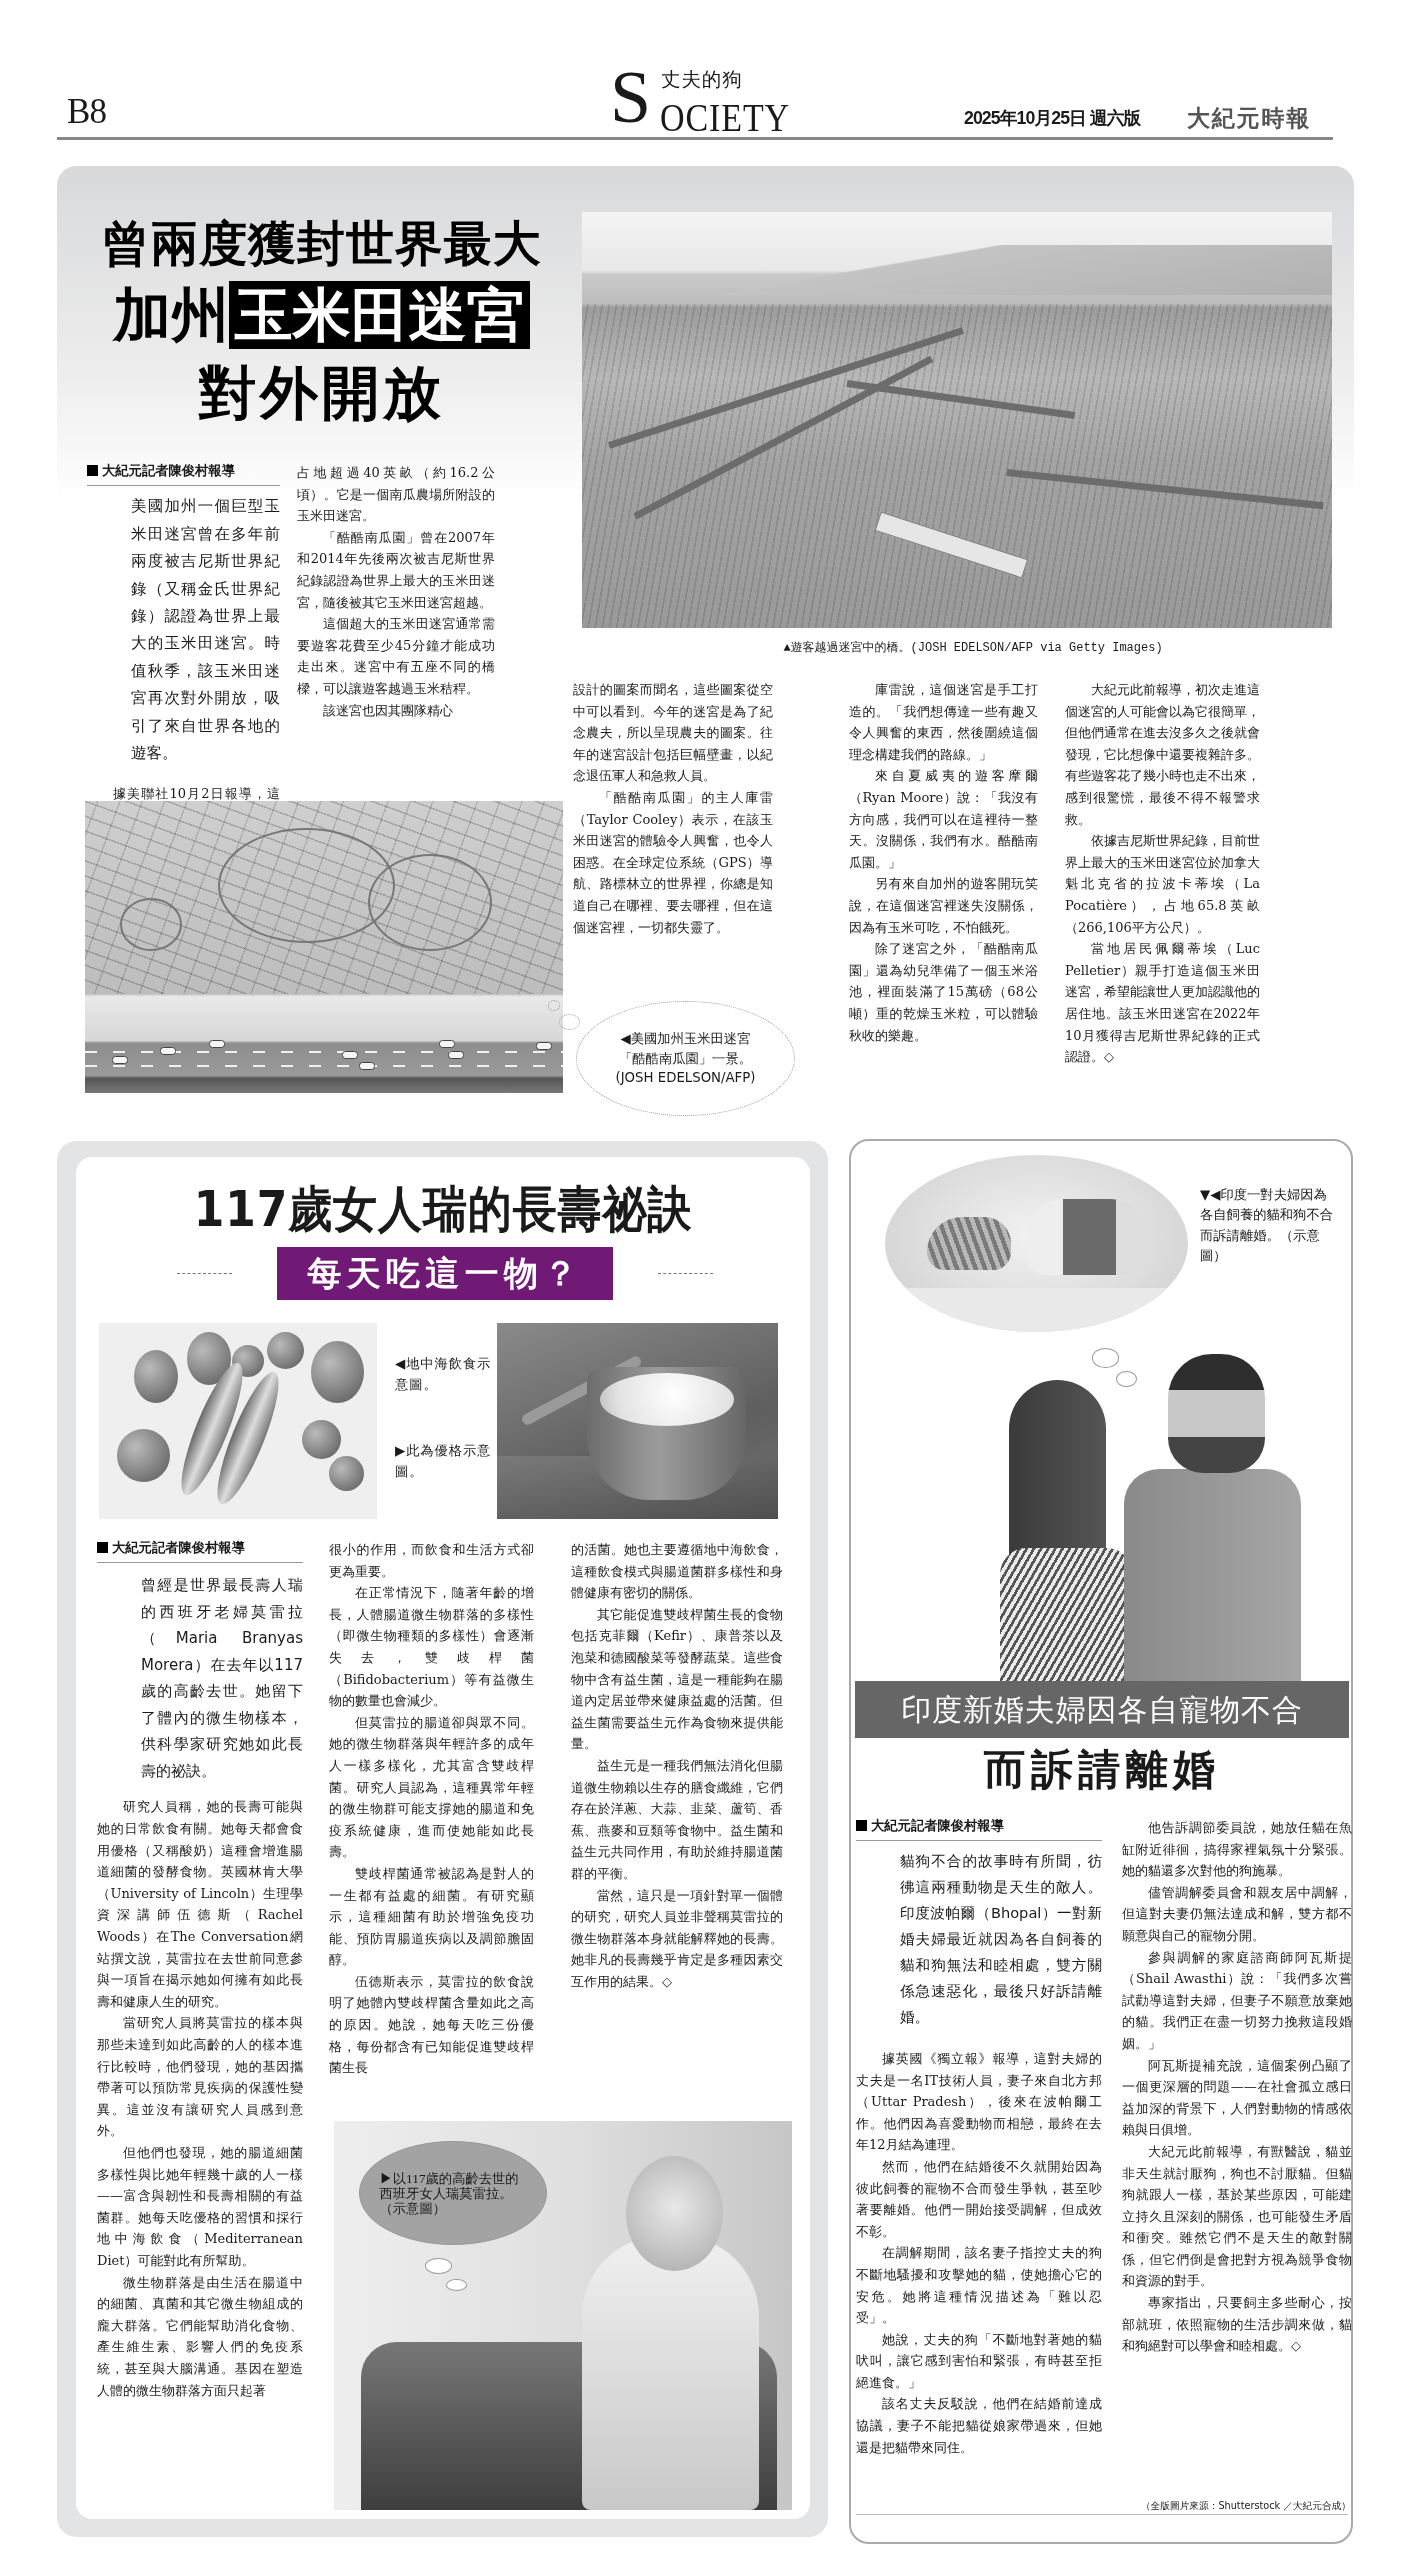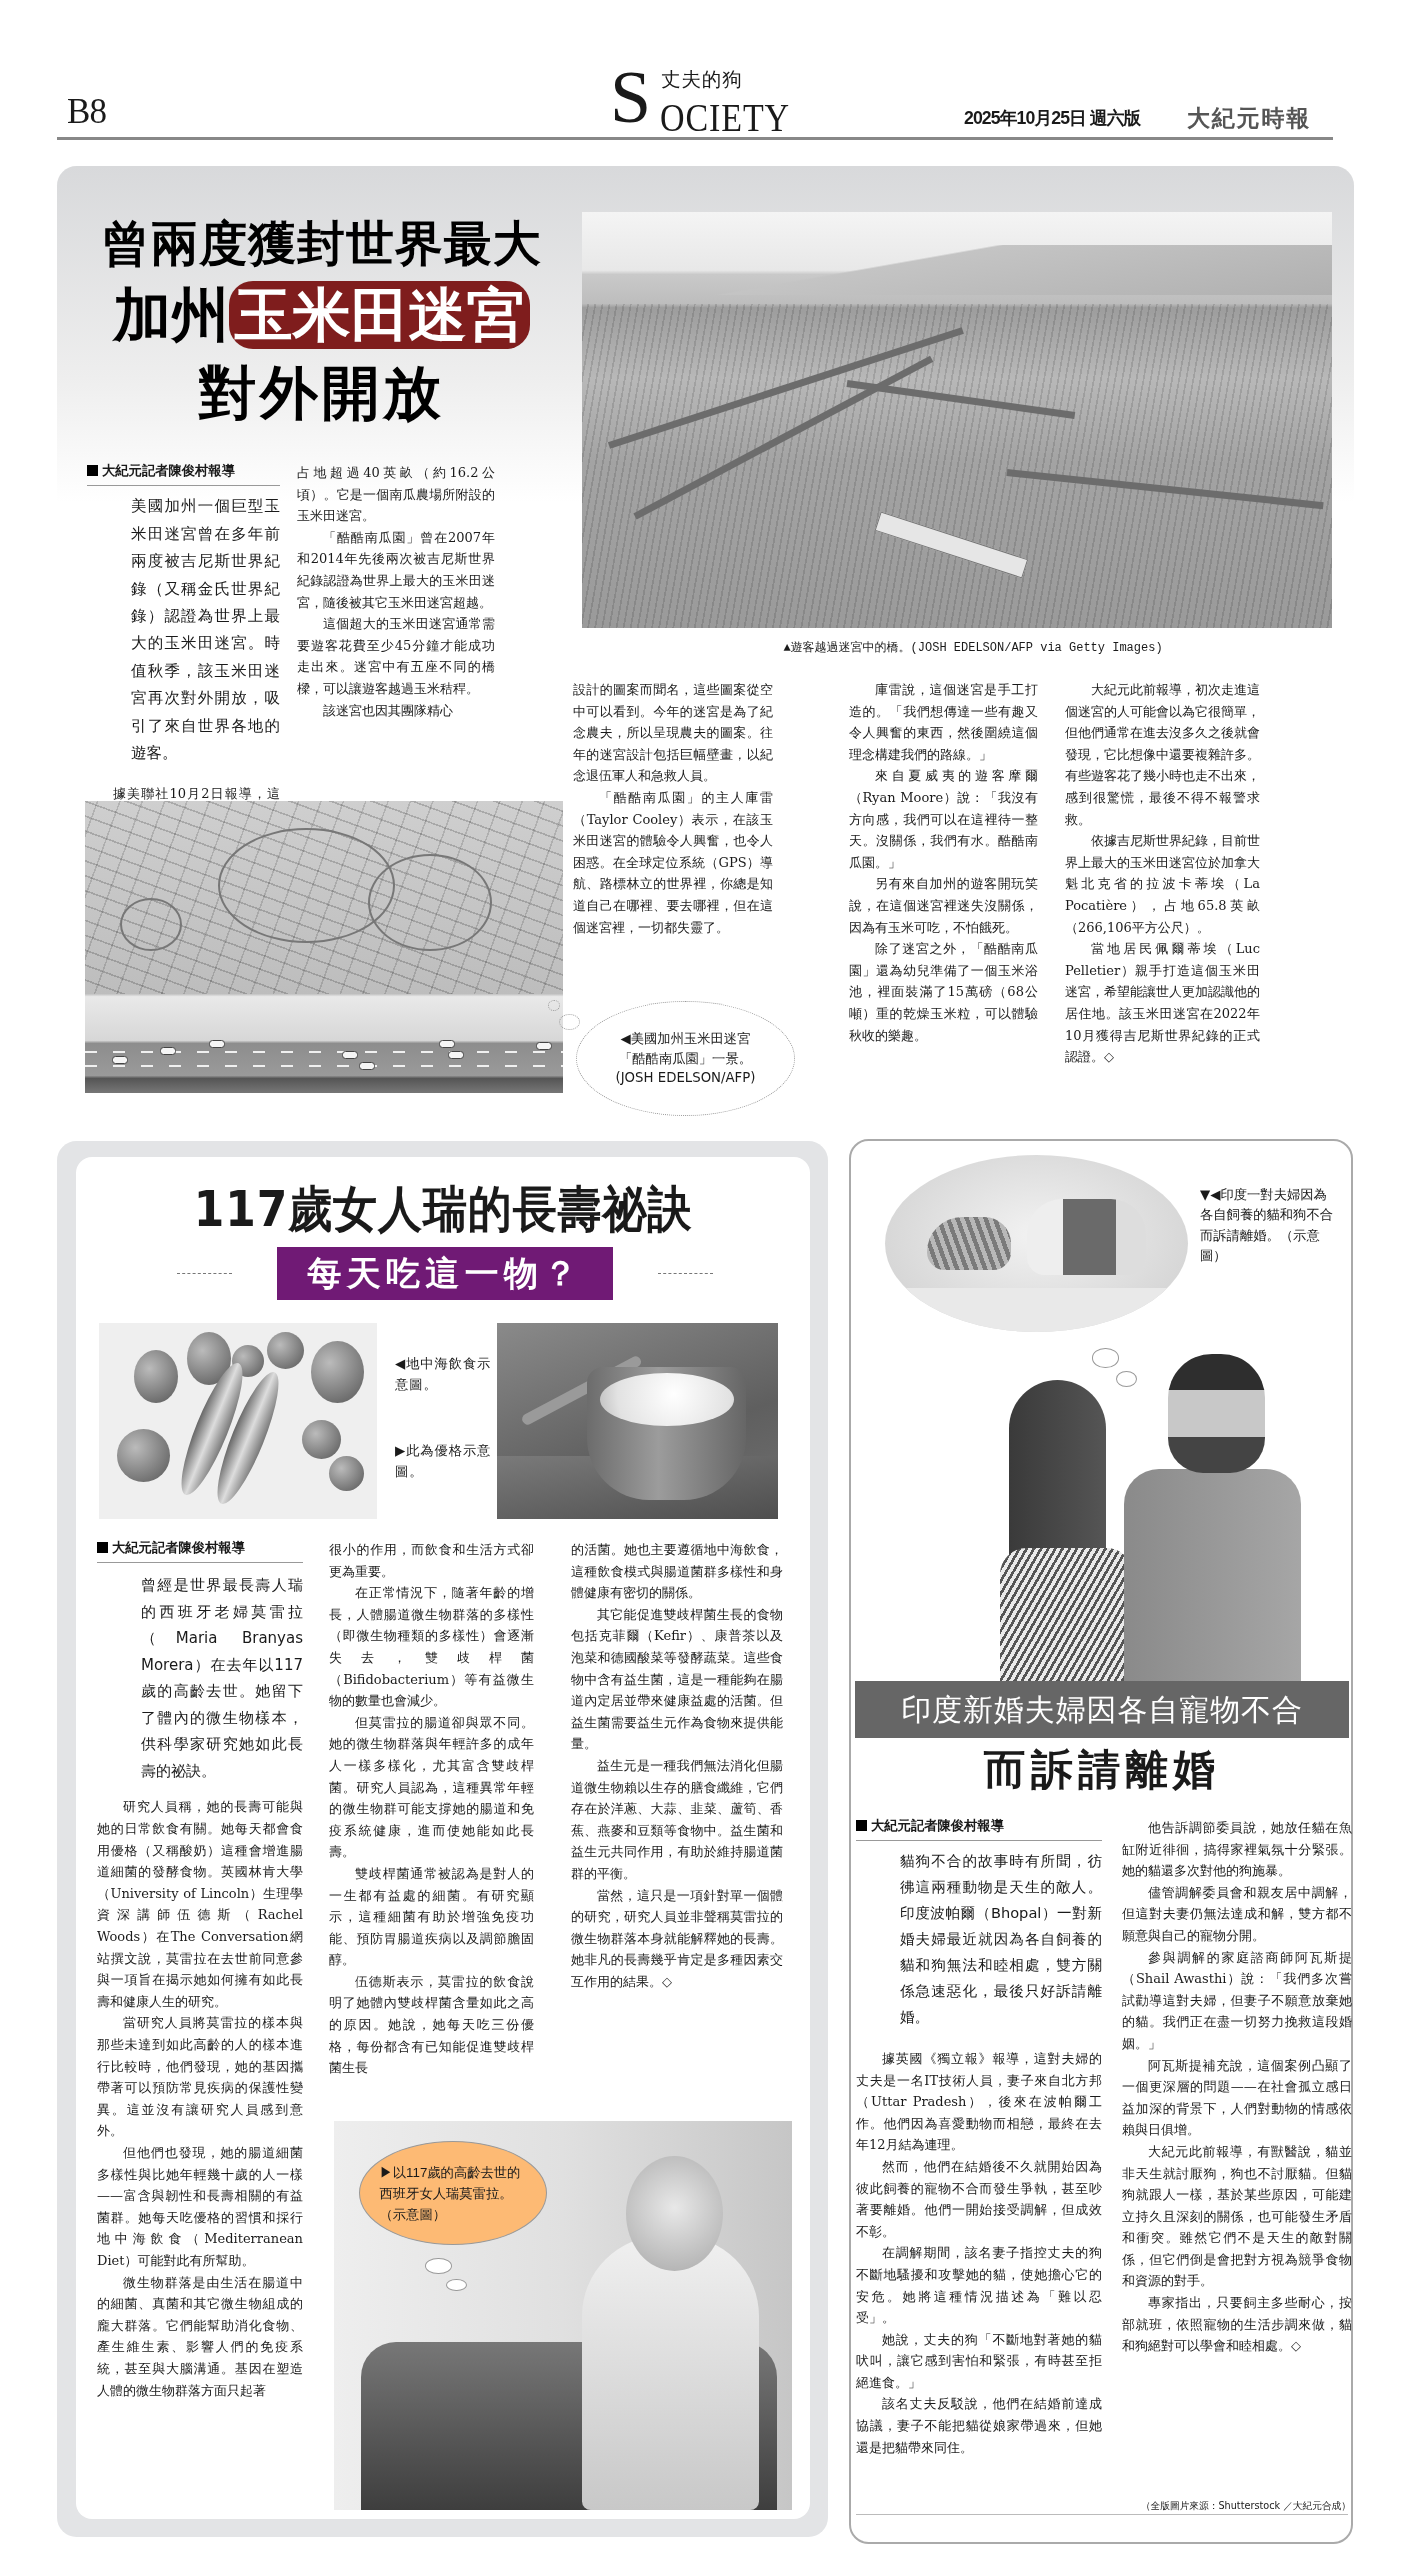--- a/index.html
+++ b/index.html
@@ -16,21 +16,21 @@
   .dateline { position: absolute; left: 964px; top: 106px; font-family: "Liberation Sans", sans-serif; font-size: 17.7px; font-weight: bold; white-space: nowrap; letter-spacing: -0.9px; }
   .paper-name { position: absolute; left: 1187px; top: 103px; font-family: "DejaVu Serif", serif; font-size: 23px; font-weight: bold; color: #555; letter-spacing: 1.8px; }
   .mast-rule { position: absolute; left: 57px; top: 137px; width: 1276px; height: 2.7px; background: #888; }
 
   
   .panel-top { position: absolute; left: 57px; top: 166px; width: 1297px; height: 938px; border-radius: 19.5px;
     background: linear-gradient(#d8d9db 0px, #eeeeee 212px, #ffffff 336px, #ffffff 100%); }
   .headline1 { position: absolute; left: 74px; top: 211px; width: 495px; text-align: center; font-family: "DejaVu Sans", sans-serif; font-weight: bold; color: #000; }
   .headline1 .l1 { font-size: 48px; line-height: 65px; letter-spacing: 0.9px; }
   .headline1 .l2 { font-size: 58px; line-height: 78px; }
-  .headline1 .l2 .inv { background: #7f1d1d; color: #fff; padding: 0 5.3px; border-radius: 24px; }
+  .headline1 .l2 .inv { background: #000000; color: #fff; padding: 0 5.3px; }
   .headline1 .l3 { font-size: 58px; line-height: 78px; letter-spacing: 3.5px; }
 
   .photo { position: absolute; overflow: hidden; }
   .photo.maze-bridge { left: 582px; top: 212px; width: 750px; height: 416px;
     background:
       linear-gradient(180deg, #f4f4f4 0%, #e8e8e8 14%, #c9c9c9 15%, #bdbdbd 22%, #9d9d9d 23%, #b8b8b8 40%, #a3a3a3 60%, #9a9a9a 100%); }
   .maze-bridge .rows { position:absolute; left:0; top:22%; width:100%; height:78%;
     background: repeating-linear-gradient(100deg, rgba(0,0,0,0.0) 0 5.3px, rgba(0,0,0,0.12) 5.3px 7px); }
   .maze-bridge .path { position:absolute; border-top: 7px solid #6c6c6c; transform-origin: left; }
   .maze-bridge .walkway { position:absolute; left: 292px; top: 323px; width: 155px; height: 19.5px; background:#e6e6e6; border: 1.8px solid #777; transform: rotate(18deg); }
@@ -89,22 +89,22 @@
 
   .s2-c1 { left: 97px; top: 1539px; width: 206px; }
   .s2-c2 { left: 329px; top: 1539px; width: 205px; }
   .s2-c3 { left: 571px; top: 1539px; width: 212px; }
   .s2 .lede { font-size: 15px; line-height: 26.5px; }
 
   .photo.elder { left: 334px; top: 2121px; width: 458px; height: 389px; background: linear-gradient(90deg, #eeeeee 0%, #e0e0e0 50%, #c6c6c6 100%); }
   .elder .chair { position:absolute; left: 26.5px; top: 221px; width: 416px; height: 168px; background: linear-gradient(180deg, #777, #3e3e3e); border-radius: 35px 35px 0 0; }
   .elder .person { position:absolute; left: 248px; top: 115px; width: 177px; height: 274px; background: linear-gradient(180deg, #f0f0f0, #c8c8c8); border-radius: 80px 80px 8.8px 8.8px; }
   .elder .head { position:absolute; left: 292px; top: 35px; width: 97px; height: 115px; background: radial-gradient(circle at 50% 45%, #e8e8e8, #a8a8a8); border-radius: 50%; }
-  .elder-bubble { position: absolute; left: 359px; top: 2141px; width: 188px; height: 104px; border: 1.8px solid #999; border-radius: 50%; background: #fdba74;
-    display:flex; align-items:center; justify-content:center; padding: 0 19.5px; font-family: Liberation Sans, sans-serif; font-size: 13.3px; line-height: 21px; }
+  .elder-bubble { position: absolute; left: 359px; top: 2141px; width: 188px; height: 104px; border: 1.8px solid #999; border-radius: 50%; background: #a3a3a3;
+    display:flex; align-items:center; justify-content:center; padding: 0 19.5px; font-family: Liberation Serif, serif; font-size: 13.3px; line-height: 15px; }
   .elder-dot { position:absolute; border: 1.8px solid #999; border-radius:50%; background:#fff; }
 
   
   .panel-right { position: absolute; left: 849px; top: 1139px; width: 504px; height: 1405px; border: 2.7px solid #aaa; border-radius: 19.5px; background: #fff; }
   .cat-dog-bubble { position: absolute; left: 885px; top: 1155px; width: 303px; height: 177px; border-radius: 50%; background: radial-gradient(ellipse at 50% 45%, #f2f2f2, #d0d0d0 90%); overflow:hidden; }
   .cat-dog-bubble .cat { position:absolute; left: 42px; top: 62px; width: 84px; height: 53px; background: repeating-linear-gradient(70deg, #7a7a7a 0 4.4px, #b8b8b8 4.4px 8.8px); border-radius: 35px 26.5px 17.7px 17.7px; }
   .cat-dog-bubble .dog { position:absolute; left: 142px; top: 44px; width: 119px; height: 76px; background: linear-gradient(90deg, #eee 0 30%, #6a6a6a 30% 75%, #ddd 75%); border-radius: 35px 35px 17.7px 17.7px; }
   .cat-dog-bubble .floor { position:absolute; left:0; top: 133px; width:100%; height: 44px; background: #e9e9e9; }
   .cd-dot { position:absolute; border: 1.8px solid #999; border-radius: 50%; }
   .cat-dog-cap { position: absolute; left: 1200px; top: 1185px; width: 133px; font-family: "DejaVu Sans", sans-serif; font-size: 13.3px; line-height: 20.3px; }

